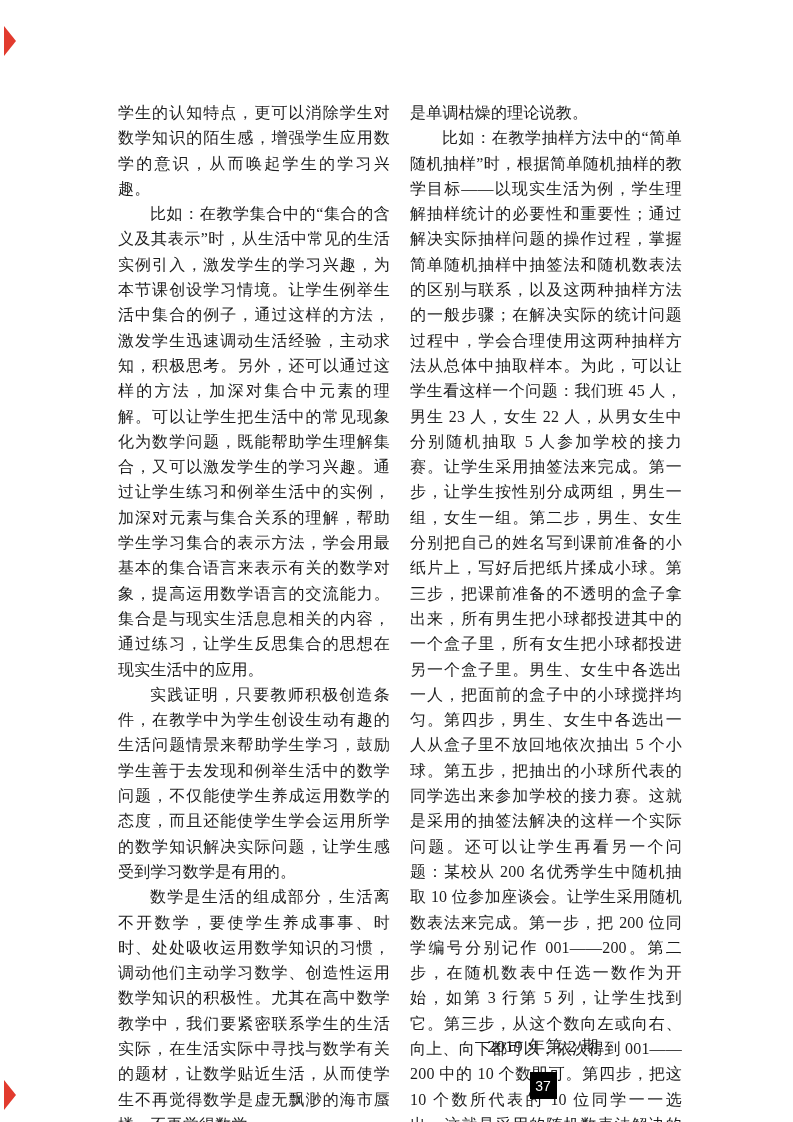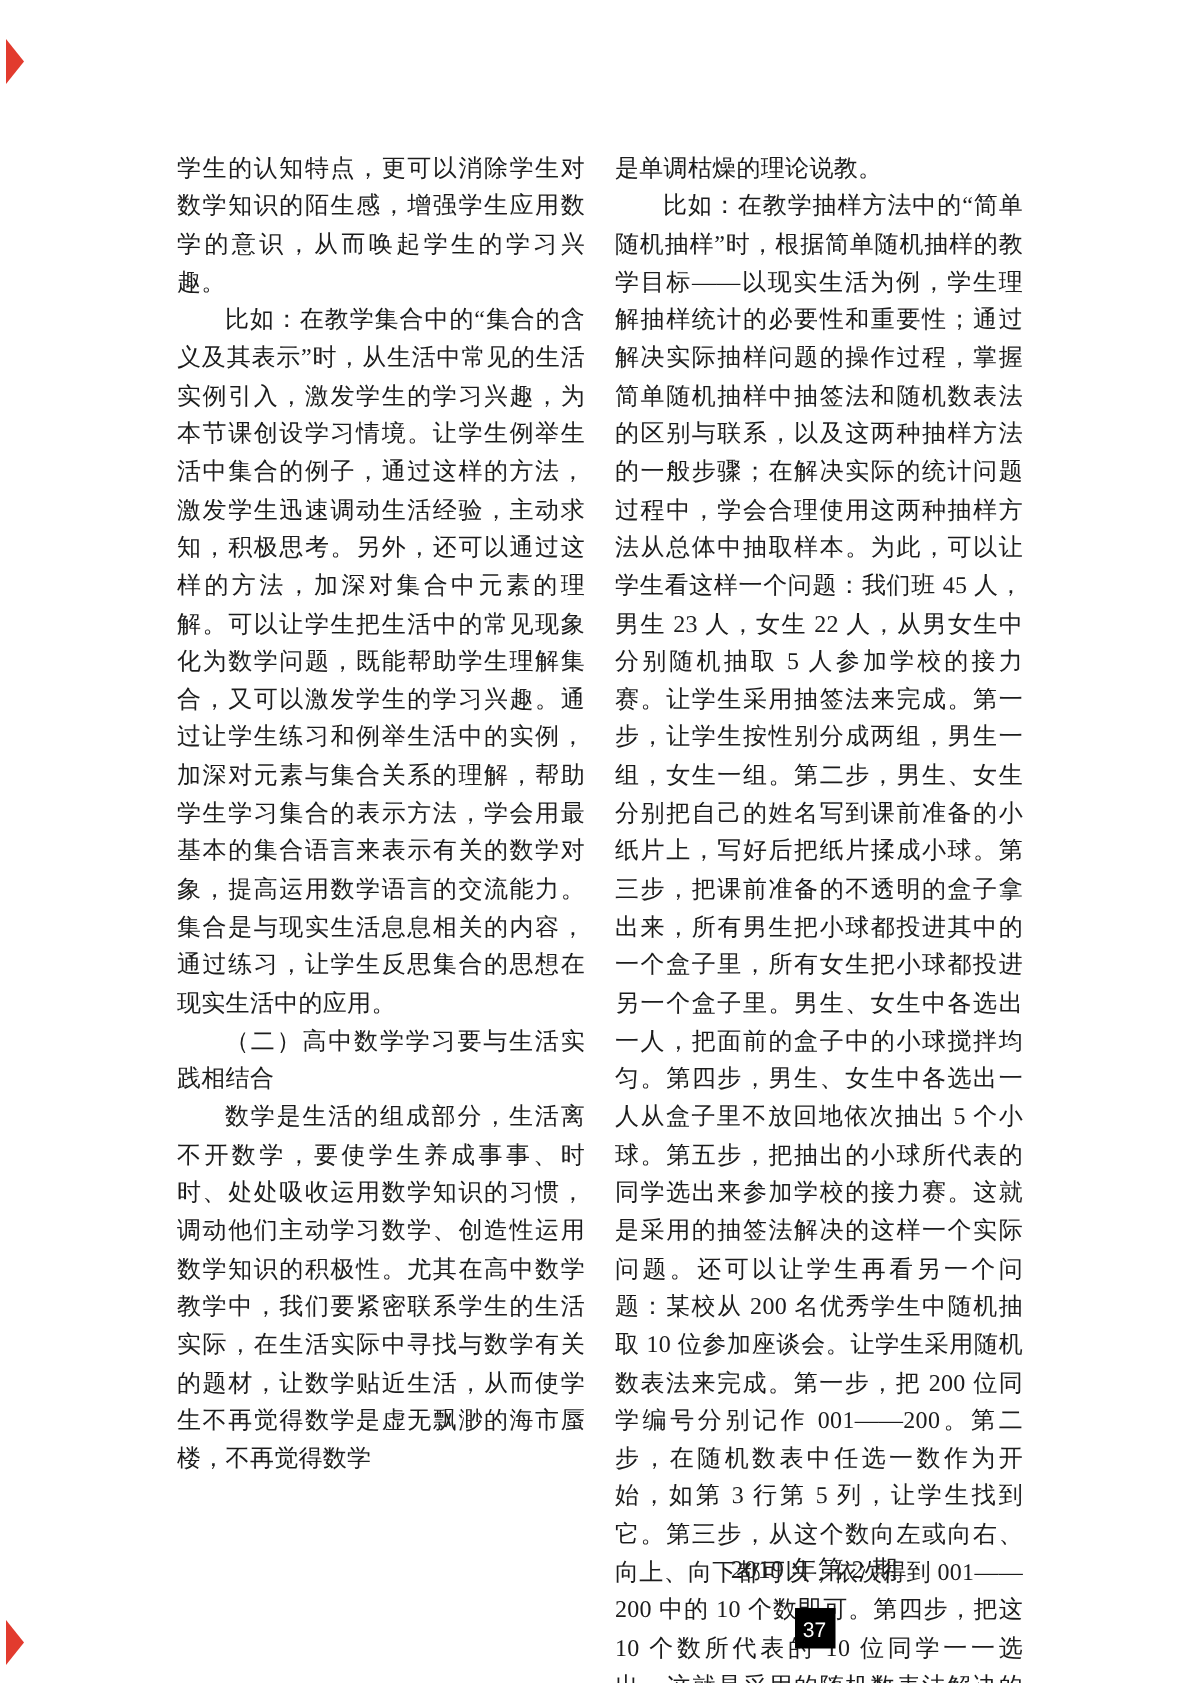--- a/index.html
+++ b/index.html
@@ -77,21 +77,21 @@
 <body>
 
 <div class="page">
 
   <div class="fold-mark top"></div>
   <div class="fold-mark bottom"></div>
 
   <div class="col col-left">
       <p>学生的认知特点，更可以消除学生对数学知识的陌生感，增强学生应用数学的意识，从而唤起学生的学习兴趣。</p>
       <p class="indent">比如：在教学集合中的“集合的含义及其表示”时，从生活中常见的生活实例引入，激发学生的学习兴趣，为本节课创设学习情境。让学生例举生活中集合的例子，通过这样的方法，激发学生迅速调动生活经验，主动求知，积极思考。另外，还可以通过这样的方法，加深对集合中元素的理解。可以让学生把生活中的常见现象化为数学问题，既能帮助学生理解集合，又可以激发学生的学习兴趣。通过让学生练习和例举生活中的实例，加深对元素与集合关系的理解，帮助学生学习集合的表示方法，学会用最基本的集合语言来表示有关的数学对象，提高运用数学语言的交流能力。集合是与现实生活息息相关的内容，通过练习，让学生反思集合的思想在现实生活中的应用。</p>
-      <p class="indent">（二）高中数学学习要与生活实践相结合</p>
+      <p class="indent">实践证明，只要教师积极创造条件，在教学中为学生创设生动有趣的生活问题情景来帮助学生学习，鼓励学生善于去发现和例举生活中的数学问题，不仅能使学生养成运用数学的态度，而且还能使学生学会运用所学的数学知识解决实际问题，让学生感受到学习数学是有用的。</p>
       <p class="indent">数学是生活的组成部分，生活离不开数学，要使学生养成事事、时时、处处吸收运用数学知识的习惯，调动他们主动学习数学、创造性运用数学知识的积极性。尤其在高中数学教学中，我们要紧密联系学生的生活实际，在生活实际中寻找与数学有关的题材，让数学贴近生活，从而使学生不再觉得数学是虚无飘渺的海市蜃楼，不再觉得数学</p>
     </div>
 
   <div class="col col-right">
       <p>是单调枯燥的理论说教。</p>
       <p class="indent">比如：在教学抽样方法中的“简单随机抽样”时，根据简单随机抽样的教学目标——以现实生活为例，学生理解抽样统计的必要性和重要性；通过解决实际抽样问题的操作过程，掌握简单随机抽样中抽签法和随机数表法的区别与联系，以及这两种抽样方法的一般步骤；在解决实际的统计问题过程中，学会合理使用这两种抽样方法从总体中抽取样本。为此，可以让学生看这样一个问题：我们班 45 人，男生 23 人，女生 22 人，从男女生中分别随机抽取 5 人参加学校的接力赛。让学生采用抽签法来完成。第一步，让学生按性别分成两组，男生一组，女生一组。第二步，男生、女生分别把自己的姓名写到课前准备的小纸片上，写好后把纸片揉成小球。第三步，把课前准备的不透明的盒子拿出来，所有男生把小球都投进其中的一个盒子里，所有女生把小球都投进另一个盒子里。男生、女生中各选出一人，把面前的盒子中的小球搅拌均匀。第四步，男生、女生中各选出一人从盒子里不放回地依次抽出 5 个小球。第五步，把抽出的小球所代表的同学选出来参加学校的接力赛。这就是采用的抽签法解决的这样一个实际问题。还可以让学生再看另一个问题：某校从 200 名优秀学生中随机抽取 10 位参加座谈会。让学生采用随机数表法来完成。第一步，把 200 位同学编号分别记作 001——200。第二步，在随机数表中任选一数作为开始，如第 3 行第 5 列，让学生找到它。第三步，从这个数向左或向右、向上、向下都可以，依次得到 001——200 中的 10 个数即可。第四步，把这 10 个数所代表的 10 位同学一一选出。这就是采用的随机数表法解决的这样一个问题。</p>
     </div>
 
   <div class="page-footer">
     <span class="issue-label">2019 年第 2 期</span>

